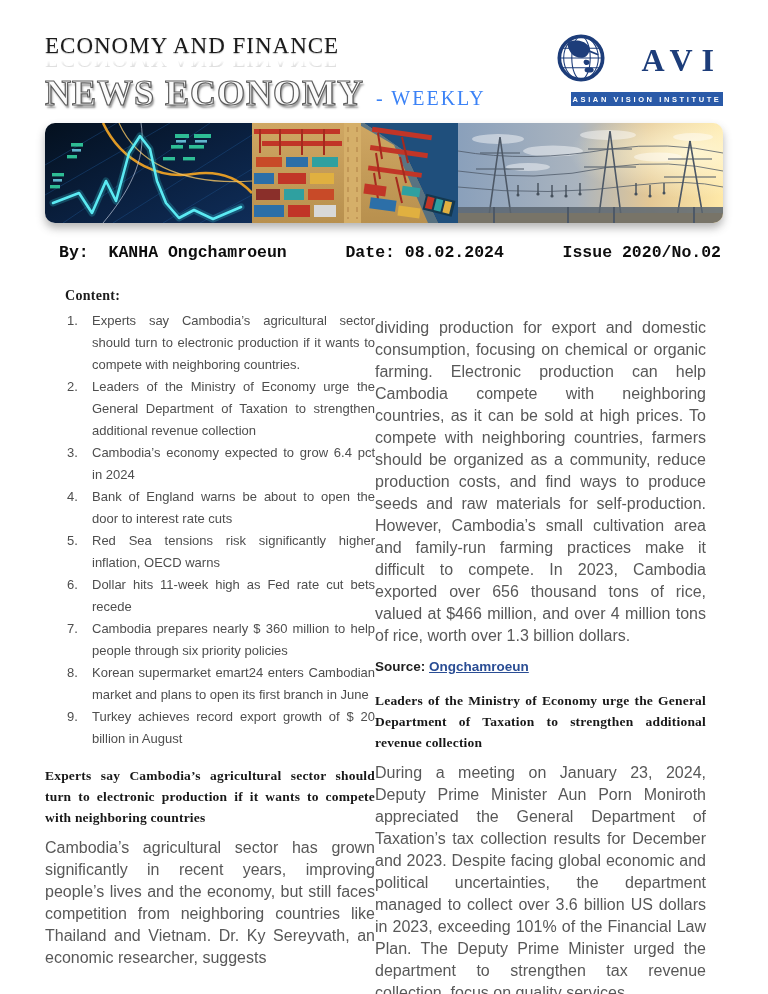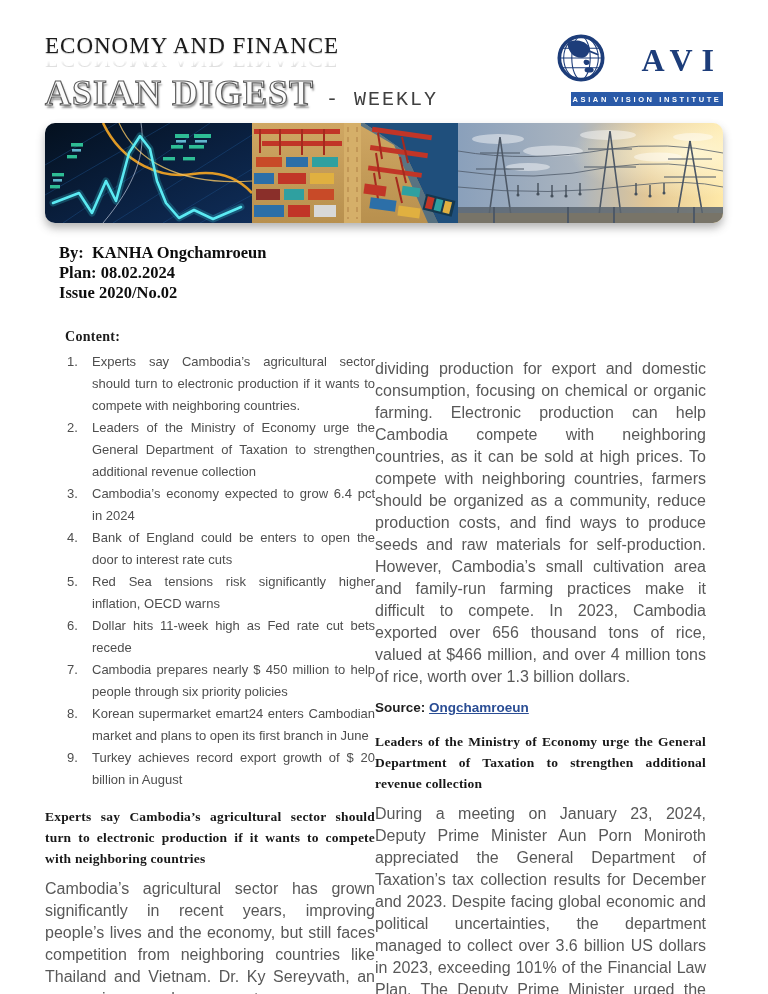--- a/index.html
+++ b/index.html
@@ -24,21 +24,21 @@
     -webkit-mask-image:linear-gradient(to bottom, rgba(0,0,0,.9), transparent 80%);
             mask-image:linear-gradient(to bottom, rgba(0,0,0,.9), transparent 80%);
   }
   .digest-row { display:flex; align-items:baseline; gap:12px; margin-top:4px; }
   .digest-title {
     font-family:"Liberation Serif", serif; font-size:36px; font-weight:700; line-height:1;
     color:#fbfbfb; -webkit-text-stroke:1.2px #5e5e5e; letter-spacing:1px;
     text-shadow:1.5px 2.5px 2px rgba(70,70,70,.55);
   }
   .digest-suffix {
-    font-family:Liberation Mono, monospace; font-size:20px; color:#404040;
+    font-family:Liberation Serif, serif; font-size:20px; color:#3b82f6;
     letter-spacing:2px; font-weight:500;
   }
 
   
   .logo { width:168px; margin-top:4px; }
   .logo-top { display:flex; align-items:center; justify-content:space-between; }
   .logo-acronym {
     font-family:"Liberation Serif", serif; font-size:32px; font-weight:700;
     color:#1d3d7a; letter-spacing:9px; line-height:1; margin-left:4px;
   }
@@ -52,23 +52,22 @@
   
   .banner {
     margin-top:12px; height:100px; display:flex; border-radius:10px; overflow:hidden;
     box-shadow:0 5px 9px rgba(90,90,90,.45);
   }
   .banner svg { display:block; height:100%; }
 
   
   .byline {
     margin-top:20px; display:flex; justify-content:space-between; align-items:baseline;
-    font-family:Liberation Serif, serif; font-weight:700; font-size:16.5px; color:#0d0d0d;
+    font-family:Liberation Mono, monospace; font-weight:700; font-size:16.5px; color:#0d0d0d;
     padding:0 2px 0 14px;
-    flex-direction:column;
   }
   .byline .pair { white-space:pre; }
 
   
   .columns { display:flex; margin-top:26px; }
   .col { width:330px; }
   .col-right { width:331px; padding-top:29px; }
 
   .toc-heading {
     font-family:"Liberation Serif", serif; font-weight:700; font-size:14px; color:#1c1c1c;
@@ -96,21 +95,21 @@
 </head>
 <body>
 
 <div class="page">
 
   <div class="header">
     <div class="title-block">
       <div class="supertitle">ECONOMY AND FINANCE</div>
       <div class="supertitle-reflection" aria-hidden="true">ECONOMY AND FINANCE</div>
       <div class="digest-row">
-        <span class="digest-title">ASIAN DIGEST</span>
+        <span class="digest-title">NEWS ECONOMY</span>
         <span class="digest-suffix">- WEEKLY</span>
       </div>
     </div>
 
     <div class="logo">
       <div class="logo-top">
         <span>
           <svg width="52" height="52" viewBox="0 0 48 48">
             <defs>
                 <clipPath id="gclip">
@@ -312,36 +311,36 @@
         <line x1="36" y1="84" x2="36" y2="100"></line>
           <line x1="110" y1="84" x2="110" y2="100"></line>
         <line x1="156" y1="84" x2="156" y2="100"></line>
           <line x1="236" y1="84" x2="236" y2="100"></line>
       </g>
     </svg>
   </div>
 
   <div class="byline">
     <span class="pair"><span>By:</span>&nbsp;&nbsp;<span>KANHA Ongchamroeun</span></span>
-    <span class="pair"><span>Plan:</span>&nbsp;<span>08.02.2024</span></span>
+    <span class="pair"><span>Date:</span>&nbsp;<span>08.02.2024</span></span>
     <span class="pair">Issue 2020/No.02</span>
   </div>
 
   <div class="columns">
 
     <div class="col">
       <div class="toc-heading">Content:</div>
       <ol class="toc">
         <li class="toc-item"><span class="toc-num">1.</span><span>Experts say Cambodia’s agricultural sector should turn to electronic production if it wants to compete with neighboring countries.</span></li>
         <li class="toc-item"><span class="toc-num">2.</span><span>Leaders of the Ministry of Economy urge the General Department of Taxation to strengthen additional revenue collection</span></li>
         <li class="toc-item"><span class="toc-num">3.</span><span>Cambodia’s economy expected to grow 6.4 pct in 2024</span></li>
-        <li class="toc-item"><span class="toc-num">4.</span><span>Bank of England could be enters to open the door to interest rate cuts</span></li>
+        <li class="toc-item"><span class="toc-num">4.</span><span>Bank of England warns be about to open the door to interest rate cuts</span></li>
         <li class="toc-item"><span class="toc-num">5.</span><span>Red Sea tensions risk significantly higher inflation, OECD warns</span></li>
         <li class="toc-item"><span class="toc-num">6.</span><span>Dollar hits 11-week high as Fed rate cut bets recede</span></li>
-        <li class="toc-item"><span class="toc-num">7.</span><span>Cambodia prepares nearly $ 450 million to help people through six priority policies</span></li>
+        <li class="toc-item"><span class="toc-num">7.</span><span>Cambodia prepares nearly $ 360 million to help people through six priority policies</span></li>
         <li class="toc-item"><span class="toc-num">8.</span><span>Korean supermarket emart24 enters Cambodian market and plans to open its first branch in June</span></li>
         <li class="toc-item"><span class="toc-num">9.</span><span>Turkey achieves record export growth of $ 20 billion in August</span></li>
       </ol>
       <h3 class="article-heading">Experts say Cambodia’s agricultural sector should turn to electronic production if it wants to compete with neighboring countries</h3>
       <p class="body-text">Cambodia’s agricultural sector has grown significantly in recent years, improving people’s lives and the economy, but still faces competition from neighboring countries like Thailand and Vietnam. Dr. Ky Sereyvath, an economic researcher, suggests</p>
     </div>
 
     <div class="col col-right">
       <p class="body-text">dividing production for export and domestic consumption, focusing on chemical or organic farming. Electronic production can help Cambodia compete with neighboring countries, as it can be sold at high prices. To compete with neighboring countries, farmers should be organized as a community, reduce production costs, and find ways to produce seeds and raw materials for self-production. However, Cambodia’s small cultivation area and family-run farming practices make it difficult to compete. In 2023, Cambodia exported over 656 thousand tons of rice, valued at $466 million, and over 4 million tons of rice, worth over 1.3 billion dollars.</p>
       <div class="source-line">

